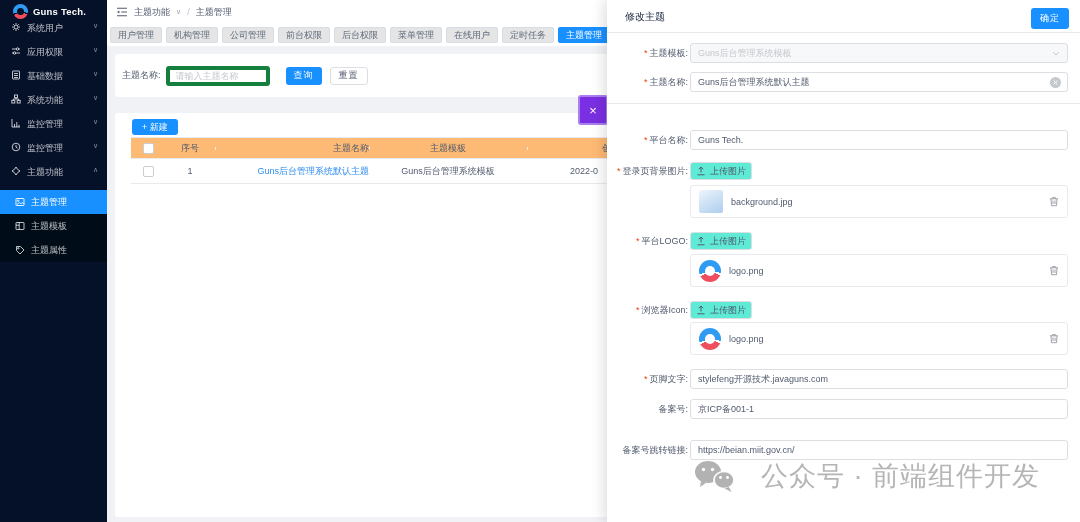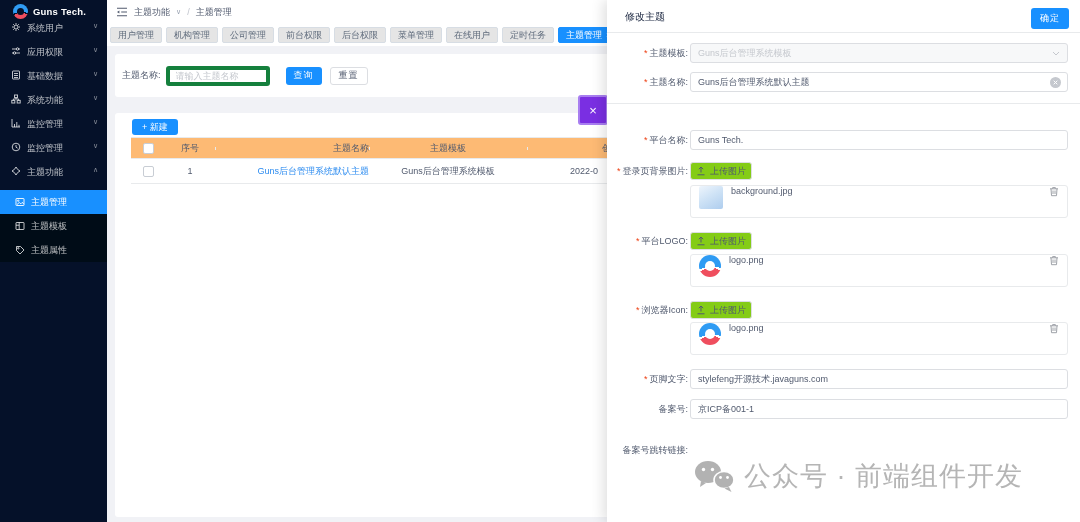--- a/index.html
+++ b/index.html
@@ -80,29 +80,29 @@
   .flabel { position:absolute; left:0; width:81px; text-align:right; font-size:9px; color:#515a6e; line-height:20px; white-space:nowrap; }
   .star { color:#ed4014; margin-right:2px; font-style:normal; }
   .finput { position:absolute; left:83px; width:378px; height:20px; border:1px solid #dcdee2; border-radius:3px; font-size:9px; color:#515a6e; padding:0 7px; font-family:inherit; outline:none; background:#fff; }
   .fselect { background:#f7f8f9; color:#c5c8ce; display:flex; align-items:center; justify-content:space-between; padding:0 7px; cursor:not-allowed; }
   .clear-ic { position:absolute; left:443px; top:5px; width:11px; height:11px; border-radius:50%; background:#c5c8ce; display:flex; align-items:center; justify-content:center; cursor:pointer; }
   .r1 { top:43px; } .r2 { top:72px; } .r3 { top:130px; }
   .r4 { top:162px; height:18px; } .r4 .flabel { line-height:18px; }
   .r5 { top:232px; height:18px; } .r5 .flabel { line-height:18px; }
   .r6 { top:301px; height:18px; } .r6 .flabel { line-height:18px;padding-left:8px; }
   .r7 { top:369px; } .r8 { top:399px; } .r9 { top:440px; }
-  .upload-btn { position:absolute; left:83px; top:0; height:18px; width:62px; border:1px solid #dcdee2; border-radius:3px; background:#84cc16; display:flex; align-items:center; justify-content:center; gap:4px; font-size:9px; color:#515a6e; cursor:pointer; }
-  .file-row { position:absolute; left:83px; width:378px; height:33px; border:1px solid #e8eaec; border-radius:3px; display:flex; padding:0 8px; gap:8px; background:#fff; }
+  .upload-btn { position:absolute; left:83px; top:0; height:18px; width:62px; border:1px solid #dcdee2; border-radius:3px; background:#5eead4; display:flex; align-items:center; justify-content:center; gap:4px; font-size:9px; color:#515a6e; cursor:pointer; }
+  .file-row { position:absolute; left:83px; width:378px; height:33px; border:1px solid #e8eaec; border-radius:3px; display:flex; align-items:center; padding:0 8px; gap:8px; background:#fff; }
   .f1 { top:185px; } .f2 { top:254px; } .f3 { top:322px; }
   .file-name { font-size:9px; color:#515a6e; flex:1; }
   .bg-thumb { width:24px; height:23px; border-radius:2px; background:linear-gradient(150deg,#eef5fc 0%,#cfe3f6 45%,#aecdee 100%); }
   .logo-thumb { width:22px; height:22px; --inset:6px; }
   .trash { cursor:pointer; }
 
-  .watermark { position:absolute; left:86px; top:458px; display:flex; align-items:center; gap:9px; color:#b5b5b5; }
+  .watermark { position:absolute; left:86px; top:458px; display:flex; align-items:center; gap:26px; color:#b5b5b5; }
   .wm-text { font-size:27px; letter-spacing:1px; color:#b5b5b5; }
 </style>
 </head>
 <body>
 
 <div class="sidebar">
   <div class="logo-row">
     <span class="guns-logo logo-sm"></span>
     <span class="logo-text">Guns Tech.</span>
   </div>
@@ -397,20 +397,21 @@
     <input class="finput" type="text" value="stylefeng开源技术.javaguns.com" style="">
   </div>
 
   <div class="frow r8">
     <span class="flabel"><span>备案号:</span></span>
     <input class="finput" type="text" value="京ICP备001-1" style="">
   </div>
 
   <div class="frow r9">
     <span class="flabel"><span>备案号跳转链接:</span></span>
+    <input class="finput" type="text" value="https://beian.miit.gov.cn/" style="">
   </div>
 
   <div class="watermark">
     <span>
       <svg width="42" height="35" viewBox="0 0 42 35">
         <ellipse cx="15" cy="13" rx="13" ry="11" fill="#b2b2b2"></ellipse>
         <path d="M8 22 L7 28 L13 24 Z" fill="#b2b2b2"></path>
         <circle cx="10.5" cy="10.5" r="1.7" fill="#fff"></circle>
         <circle cx="19.5" cy="10.5" r="1.7" fill="#fff"></circle>
         <ellipse cx="31" cy="21" rx="10" ry="8.5" fill="#b2b2b2" stroke="#fff" stroke-width="1.6"></ellipse>

